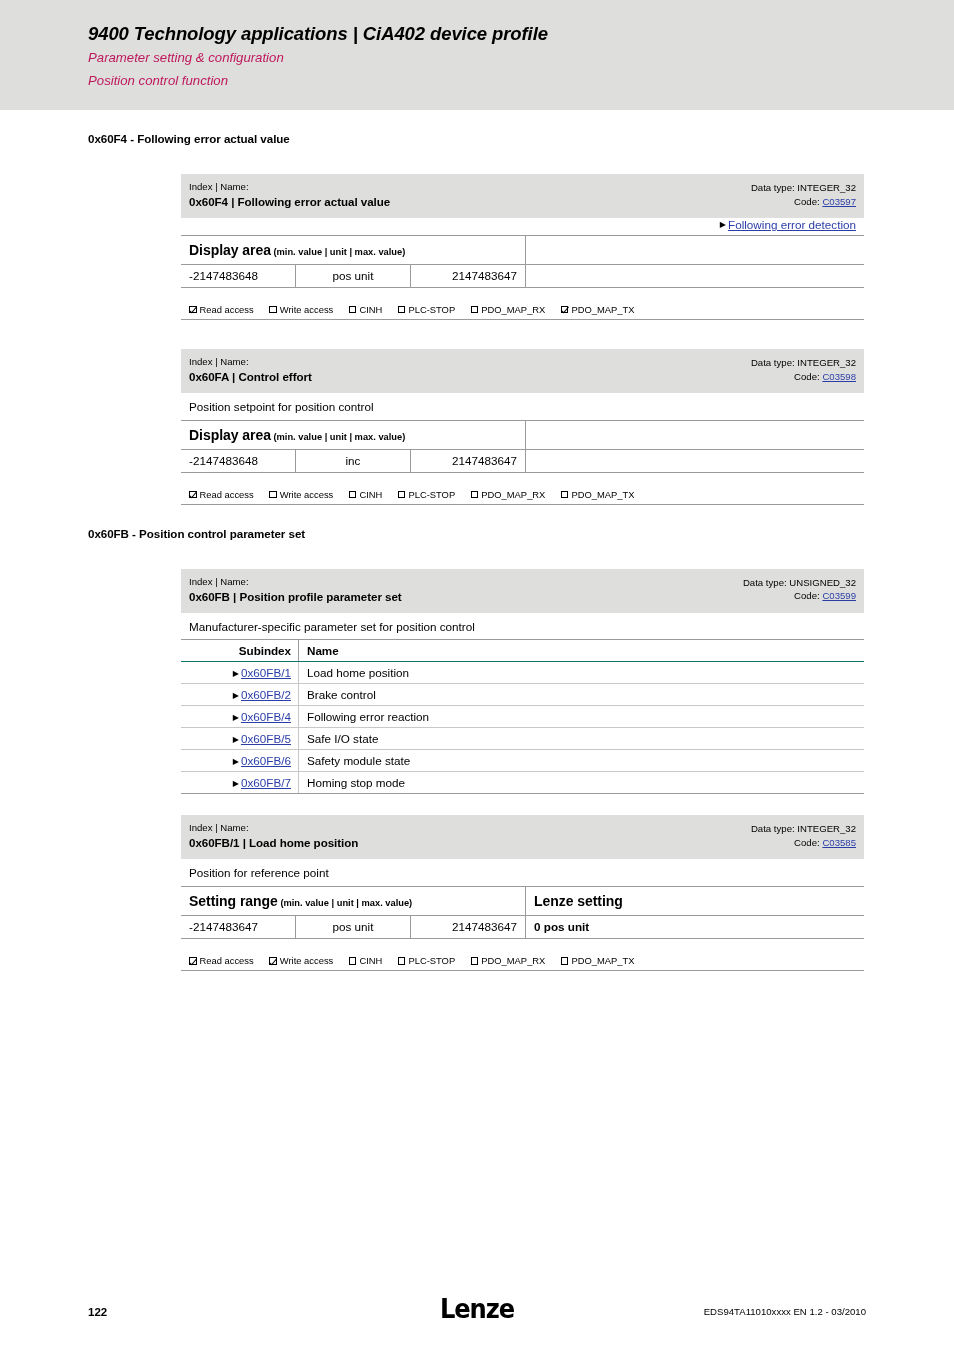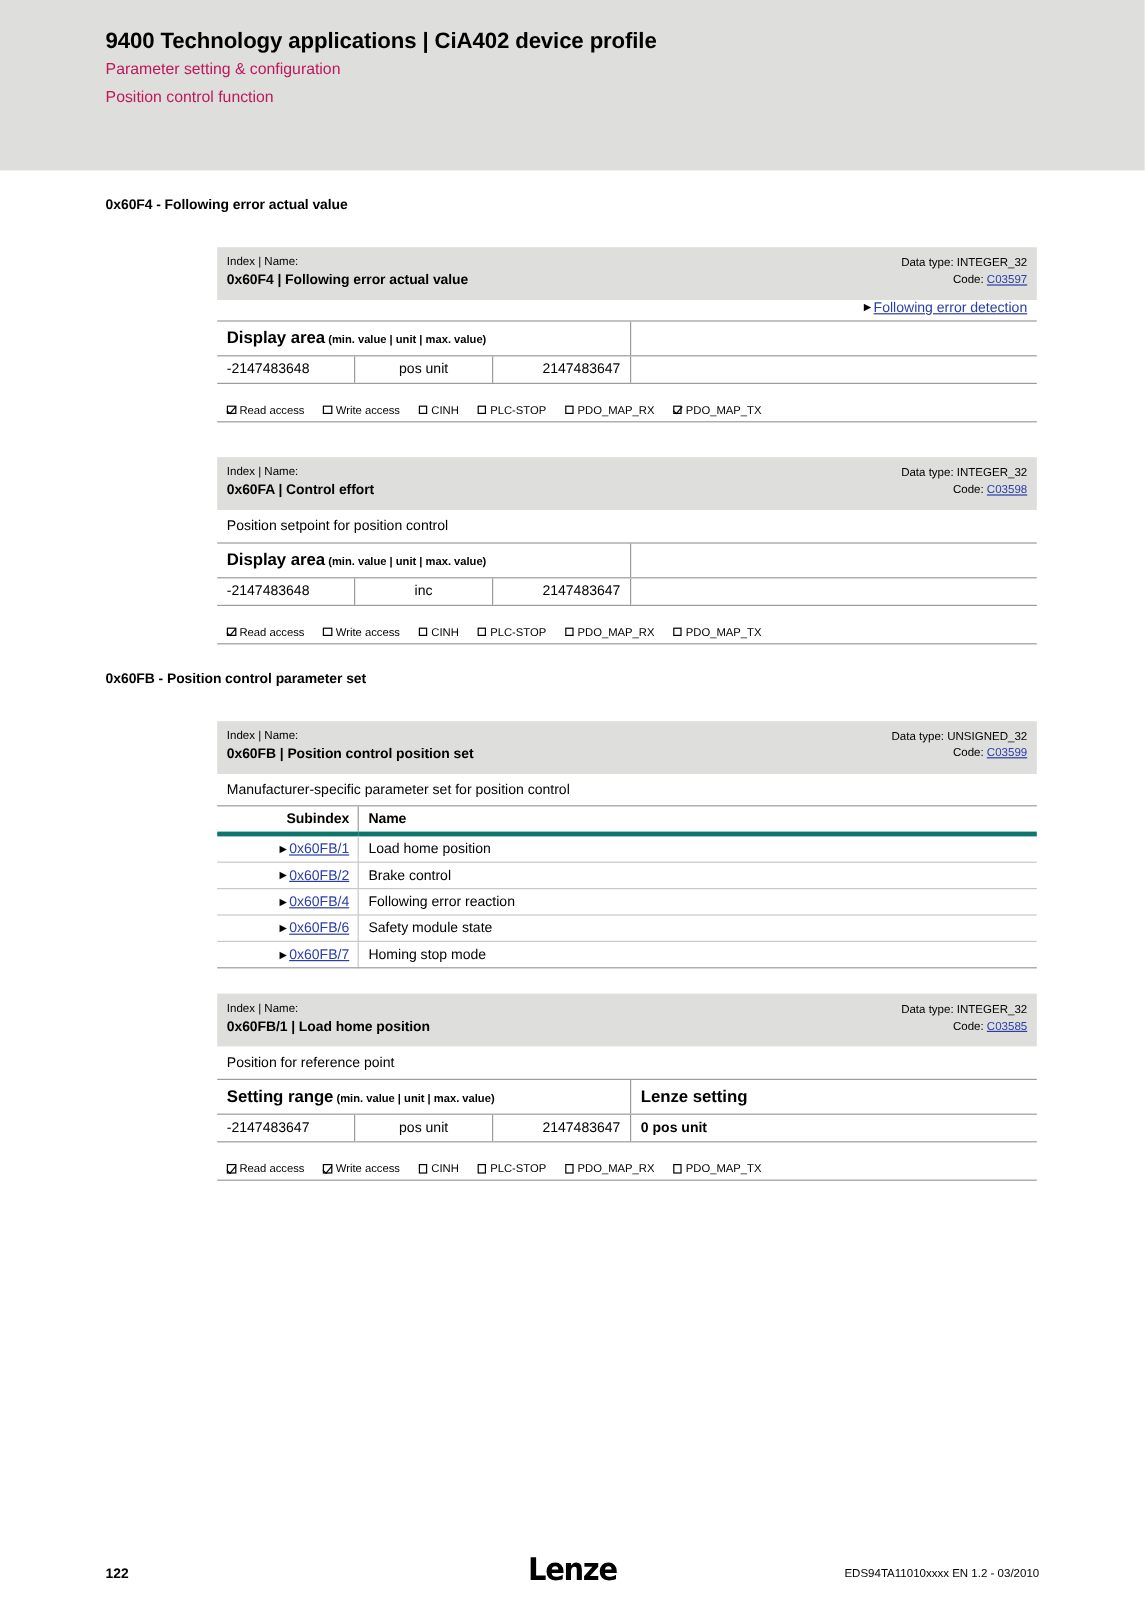--- a/index.html
+++ b/index.html
@@ -13,23 +13,24 @@
     font-family: "Liberation Sans", sans-serif;
     color: #000000;
     position: relative;
     overflow: hidden;
   }
 
   
   .page-header {
     background: #dededc;
     width: 954px;
-    height: 142px;
+    height: 110px;
     box-sizing: border-box;
     padding: 22px 0 12px 88px;
+    font-style: italic;
   }
   .header-title {
     font-size: 18.5px;
     font-weight: bold;
     letter-spacing: -0.1px;
     line-height: 1.35;
     color: #000;
   }
   .header-sub {
     font-size: 13.2px;
@@ -222,21 +223,21 @@
     border-collapse: collapse;
     border-top: 1px solid #9b9b9b;
   }
   .sub-table th, .sub-table td {
     font-size: 11.7px;
     padding: 4px 0 4px 0;
     border-bottom: 1px solid #c8c8c8;
     vertical-align: middle;
   }
   .sub-table thead th {
-    border-bottom: 4px solid #0f766e;
+    border-bottom: 1px solid #0f766e;
     font-weight: bold;
     letter-spacing: -0.05px;
   }
   .sub-col-idx {
     width: 110px;
     text-align: right;
     padding-right: 7px !important;
     border-right: 1px solid #c8c8c8;
     white-space: nowrap;
   }
@@ -391,21 +392,21 @@
     </div>
   </div>
 
   <div class="section">
     <div class="section-heading">0x60FB - Position control parameter set</div>
 
     <div class="param-table">
       <div class="pt-head">
         <div class="pt-head-left">
           <div class="pt-index-label">Index | Name:</div>
-          <div class="pt-index-name">0x60FB | Position control position set</div>
+          <div class="pt-index-name">0x60FB | Position profile parameter set</div>
         </div>
         <div class="pt-head-right">
           <div class="pt-datatype"><span>Data type: </span><span>UNSIGNED_32</span></div>
           <div class="pt-code"><span>Code: </span><span class="link">C03599</span></div>
         </div>
       </div>
 
       <div class="pt-desc">Manufacturer-specific parameter set for position control</div>
 
       <table class="sub-table">
@@ -422,20 +423,24 @@
             </tr>
             <tr>
               <td class="sub-col-idx"><span class="sub-arrow">▶</span><span class="link">0x60FB/2</span></td>
               <td class="sub-col-name">Brake control</td>
             </tr>
             <tr>
               <td class="sub-col-idx"><span class="sub-arrow">▶</span><span class="link">0x60FB/4</span></td>
               <td class="sub-col-name">Following error reaction</td>
             </tr>
             <tr>
+              <td class="sub-col-idx"><span class="sub-arrow">▶</span><span class="link">0x60FB/5</span></td>
+              <td class="sub-col-name">Safe I/O state</td>
+            </tr>
+            <tr>
               <td class="sub-col-idx"><span class="sub-arrow">▶</span><span class="link">0x60FB/6</span></td>
               <td class="sub-col-name">Safety module state</td>
             </tr>
             <tr>
               <td class="sub-col-idx"><span class="sub-arrow">▶</span><span class="link">0x60FB/7</span></td>
               <td class="sub-col-name">Homing stop mode</td>
             </tr>
           </tbody>
       </table>
     </div>

